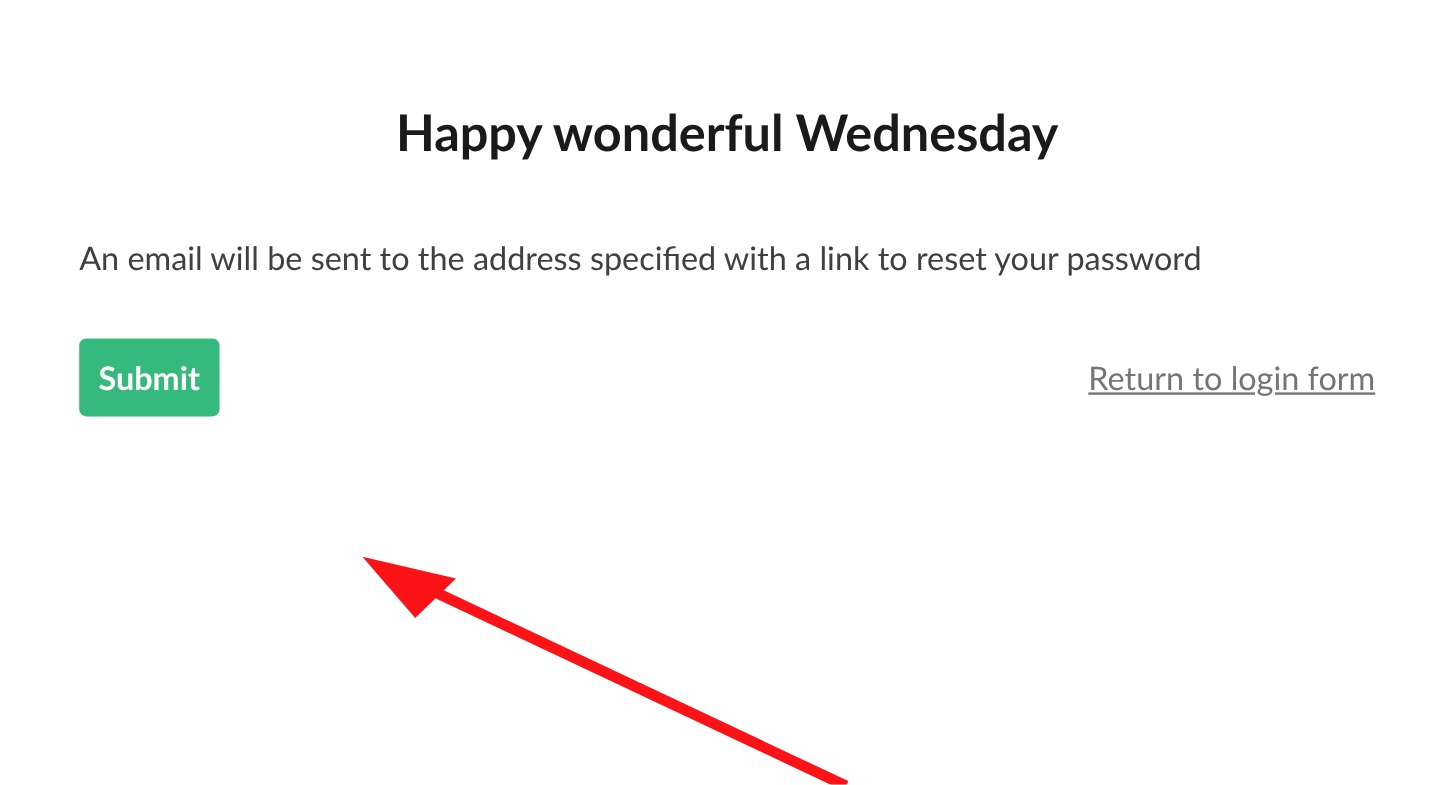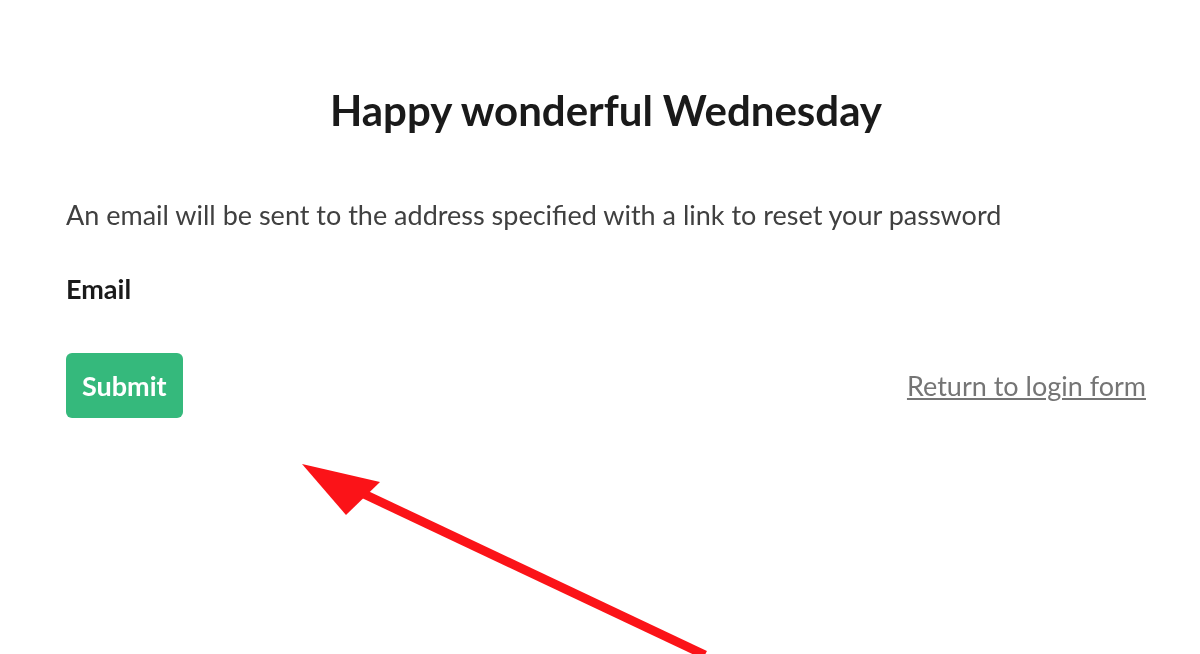--- a/index.html
+++ b/index.html
@@ -81,21 +81,20 @@
       width: 100%;
       height: 100%;
     }
   </style>
 </head>
 <body>
 
 <div class="container">
   <h1 class="heading">Happy wonderful Wednesday</h1>
   <p class="description">An email will be sent to the address specified with a link to reset your password</p>
-  <div class="label">Email</div>
   <div class="actions">
     <button class="submit-btn">Submit</button>
     <a class="return-link">Return to login form</a>
   </div>
 </div>
 
 <svg class="arrow-overlay" viewBox="0 0 1200 654" xmlns="http://www.w3.org/2000/svg">
   <defs>
     <marker id="arrowhead" markerWidth="12" markerHeight="12" refX="2" refY="5" orient="auto">
       <polygon points="0 0, 10 5, 0 10" fill="#fb1318"></polygon>

